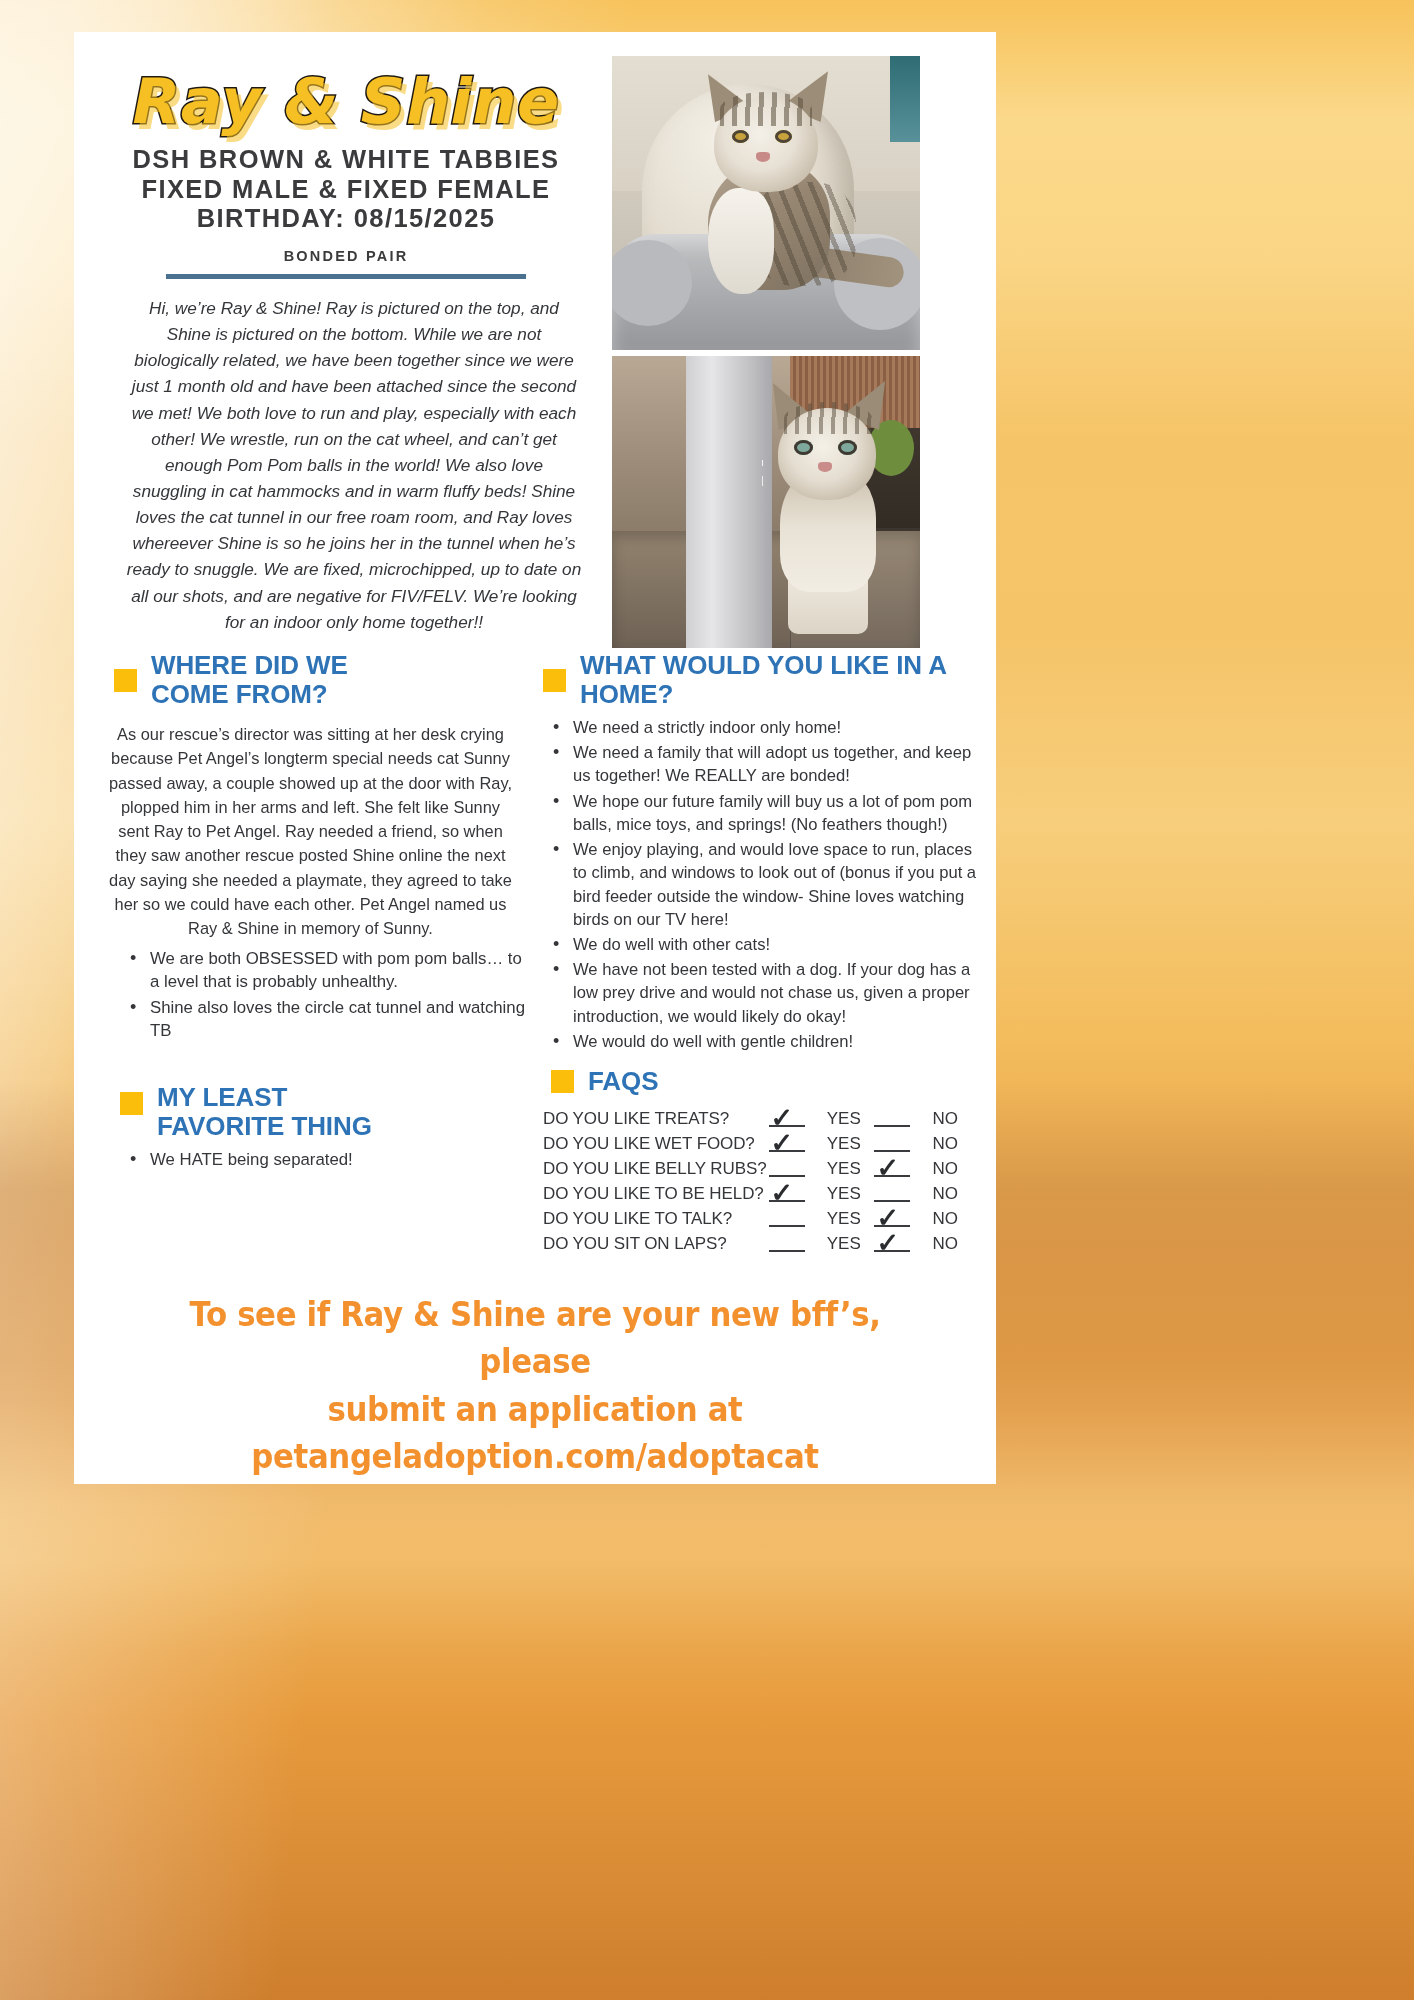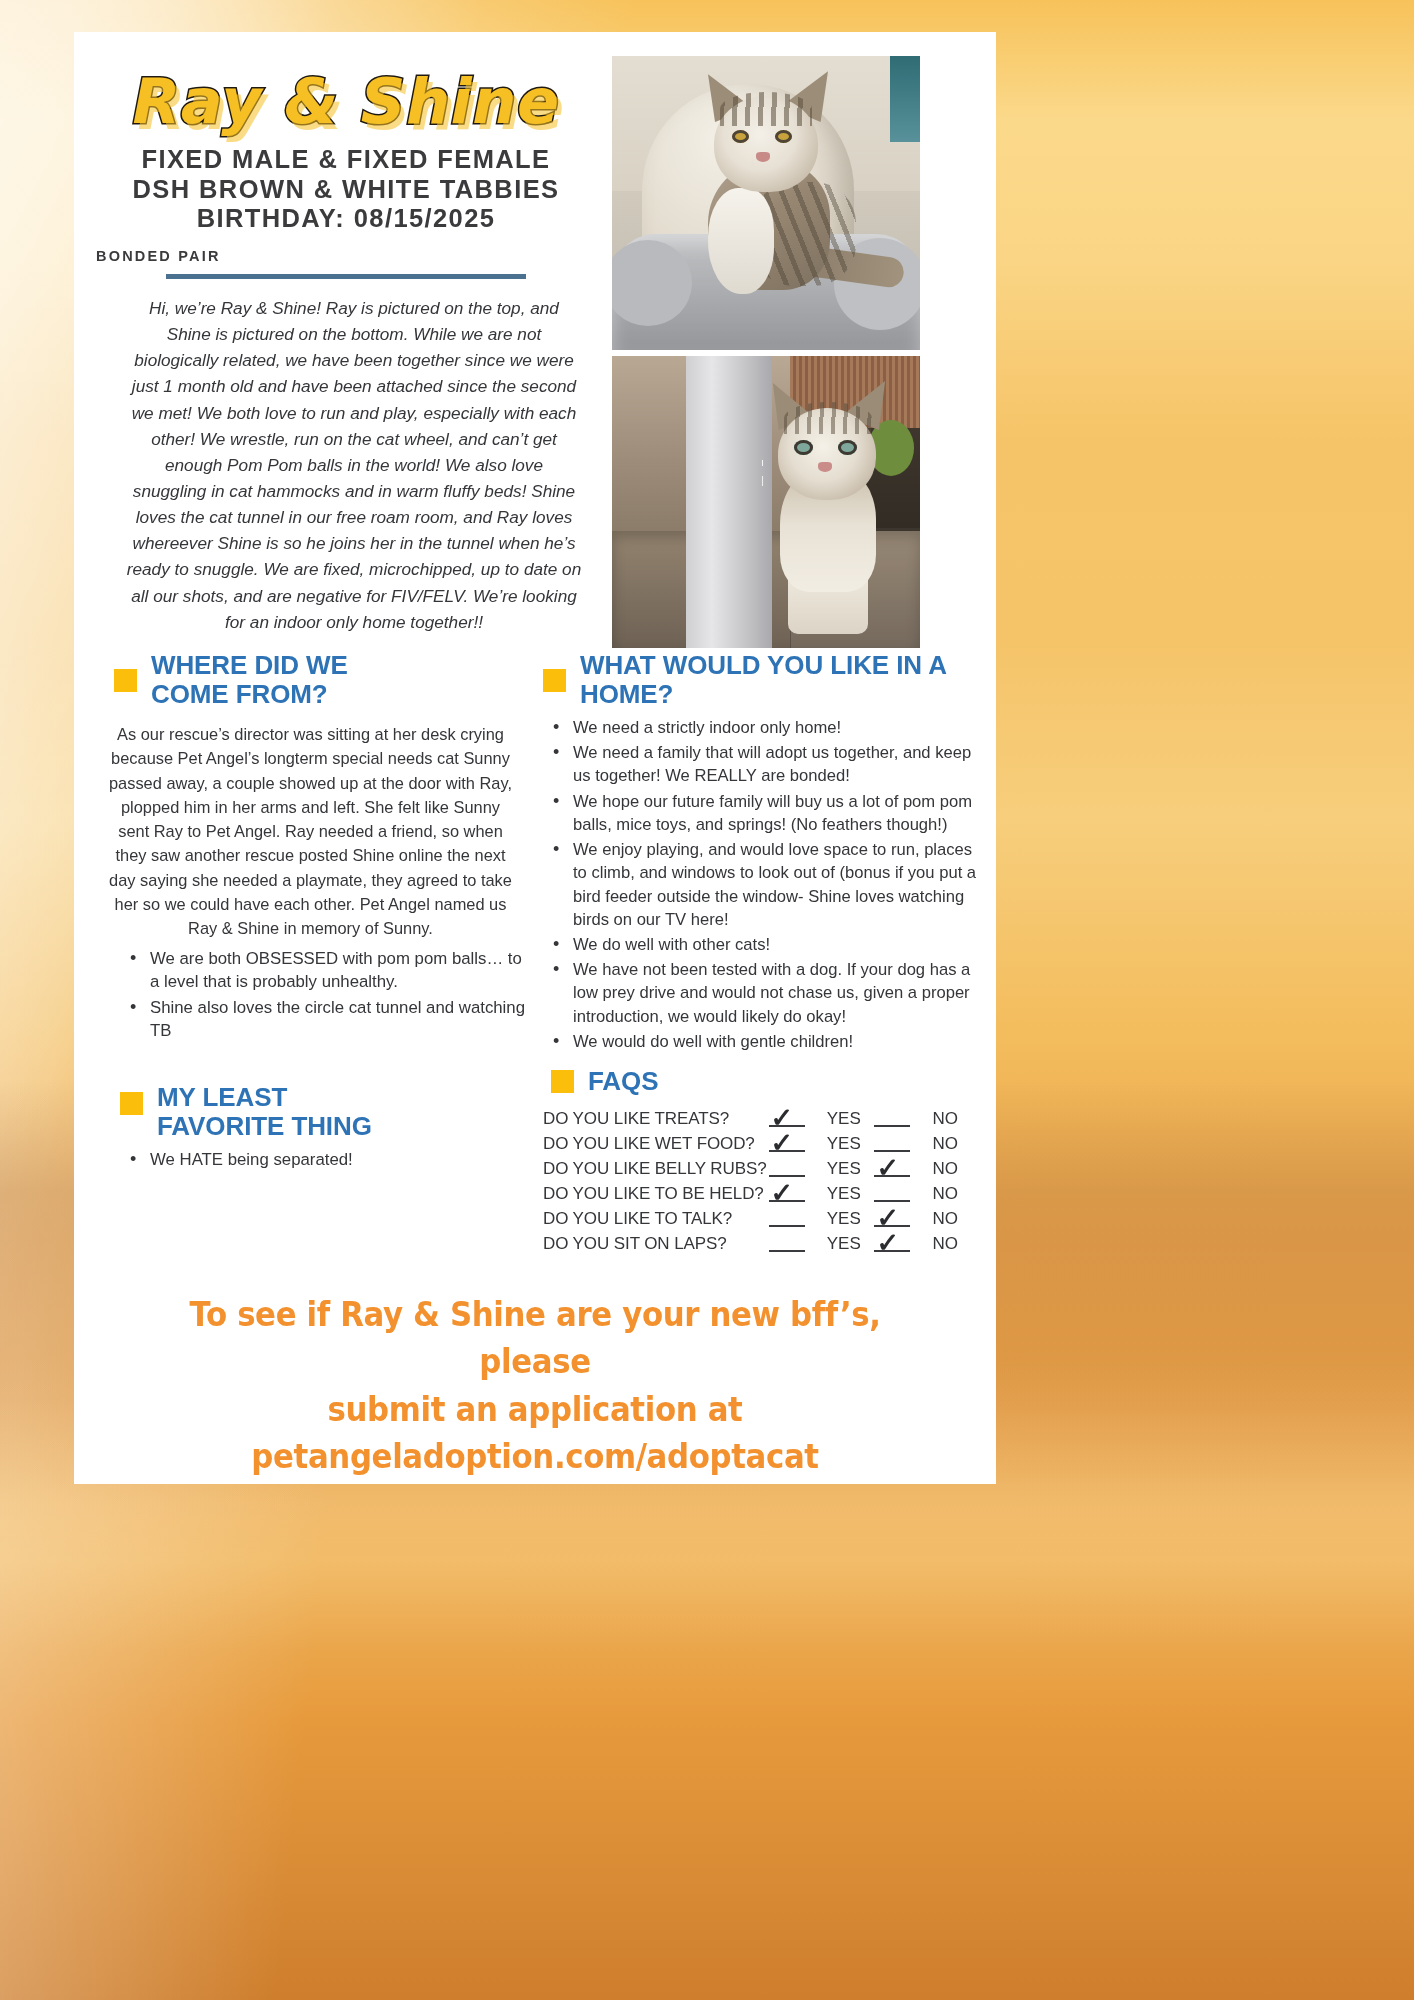--- a/index.html
+++ b/index.html
@@ -88,21 +88,21 @@
   .subtitle {
     text-align: center;
     font-size: 25.5px;
     font-weight: bold;
     letter-spacing: 1.4px;
     color: #3B3B3D;
     line-height: 1.16;
   }
 
   .bonded {
-    text-align: left;
+    text-align: center;
     font-size: 14.5px;
     font-weight: bold;
     letter-spacing: 2.2px;
     color: #3B3B3D;
     margin-top: 14px;
   }
 
   .rule {
     width: 360px;
     height: 5px;
@@ -355,22 +355,22 @@
 </head>
 <body>
 
 <div id="backdrop"></div>
 
 <div id="flyer">
 
   <div class="header">
     <div style="width:500px;">
       <div class="wordmark">Ray &amp; Shine</div>
+      <div class="subtitle">DSH BROWN &amp; WHITE TABBIES</div>
       <div class="subtitle">FIXED MALE &amp; FIXED FEMALE</div>
-      <div class="subtitle">DSH BROWN &amp; WHITE TABBIES</div>
       <div class="subtitle">BIRTHDAY: 08/15/2025</div>
       <div class="bonded">BONDED PAIR</div>
       <div class="rule"></div>
     </div>
   </div>
 
   <div class="photos">
     <div class="photo photo-top">
       <div class="p1-bg"></div>
         <div class="p1-wall"></div>

